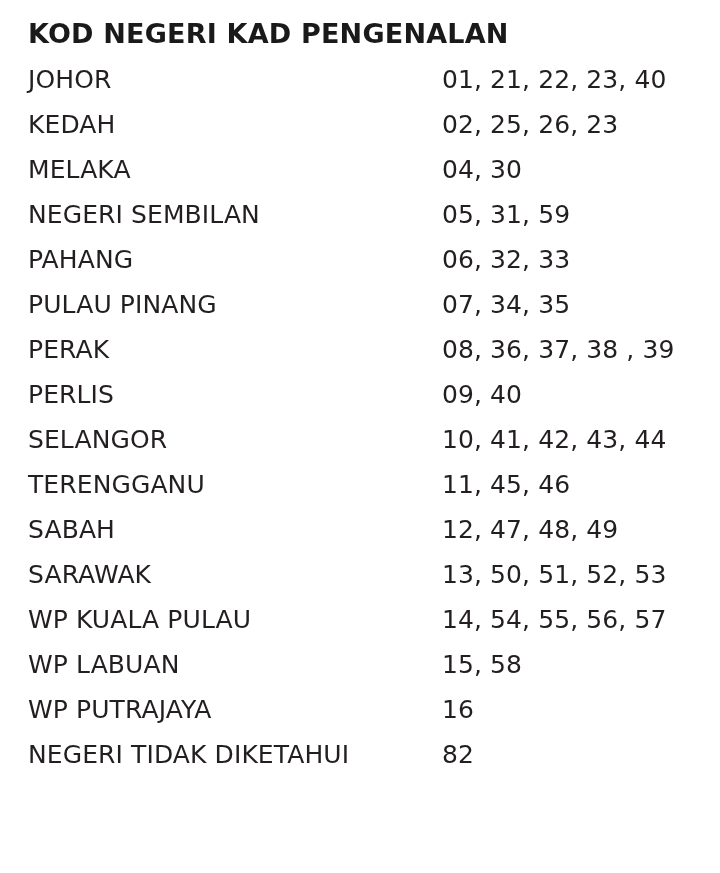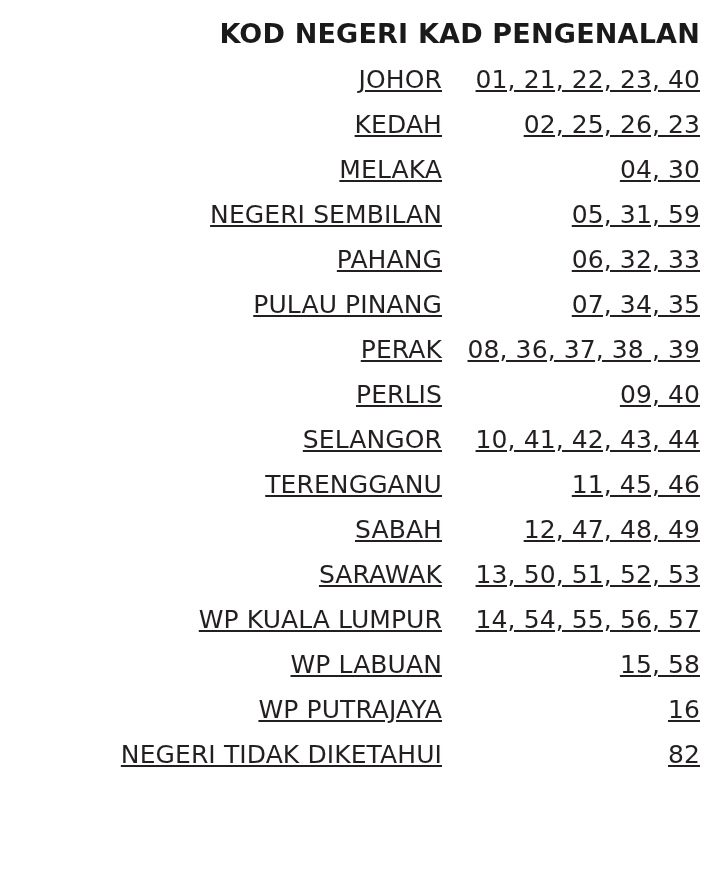--- a/index.html
+++ b/index.html
@@ -13,37 +13,35 @@
     font-family: "DejaVu Sans", sans-serif;
     color: #231f20;
     overflow: hidden;
   }
   .sheet {
     width: 720px;
     height: 873px;
     box-sizing: border-box;
     padding: 18px 20px 4px 26px;
     background: #ffffff;
-    text-align: right;
   }
   .doc-title {
     font-size: 27px;
     font-weight: bold;
     letter-spacing: 0.2px;
     color: #1a1a1a;
     margin: 0 0 8px 2px;
     white-space: nowrap;
   }
   .code-table {
     width: 100%;
     border-collapse: collapse;
   }
   .code-table tr {
     height: 45px;
-    text-decoration: underline;
   }
   .code-table td {
     padding: 0;
     vertical-align: middle;
     font-size: 25px;
     color: #231f20;
     letter-spacing: 0.1px;
     white-space: nowrap;
   }
   td.state-cell {
@@ -119,21 +117,21 @@
         <td class="state-cell">SABAH</td>
         <td class="codes-cell">12, 47, 48, 49</td>
       </tr>
 
       <tr>
         <td class="state-cell">SARAWAK</td>
         <td class="codes-cell">13, 50, 51, 52, 53</td>
       </tr>
 
       <tr>
-        <td class="state-cell">WP KUALA LUMPUR</td>
+        <td class="state-cell">WP KUALA PULAU</td>
         <td class="codes-cell">14, 54, 55, 56, 57</td>
       </tr>
 
       <tr>
         <td class="state-cell">WP LABUAN</td>
         <td class="codes-cell">15, 58</td>
       </tr>
 
       <tr>
         <td class="state-cell">WP PUTRAJAYA</td>

